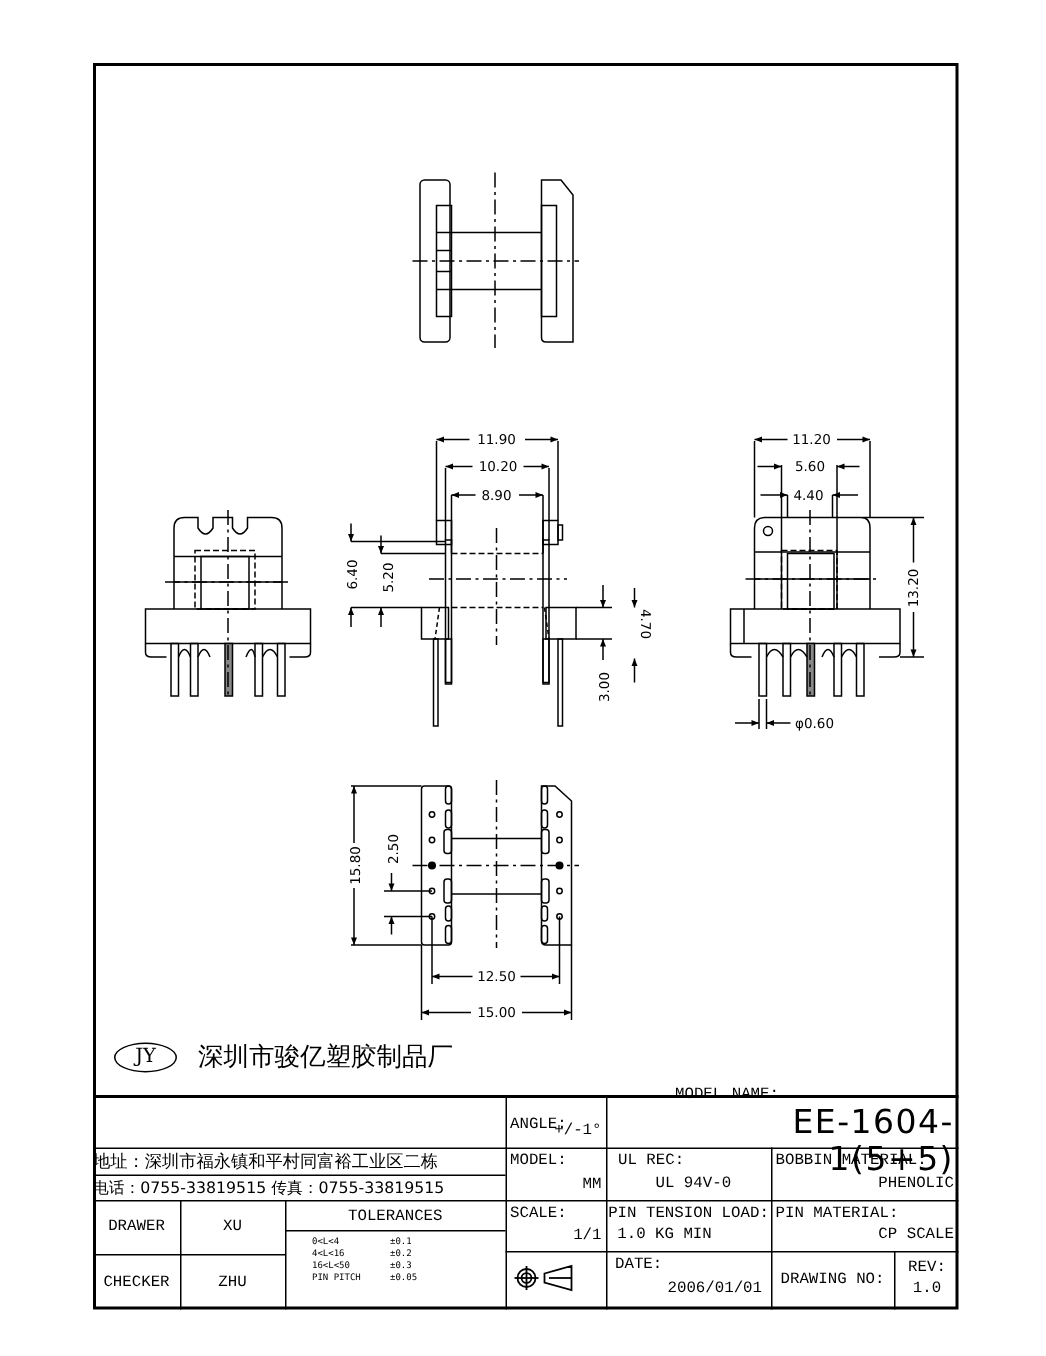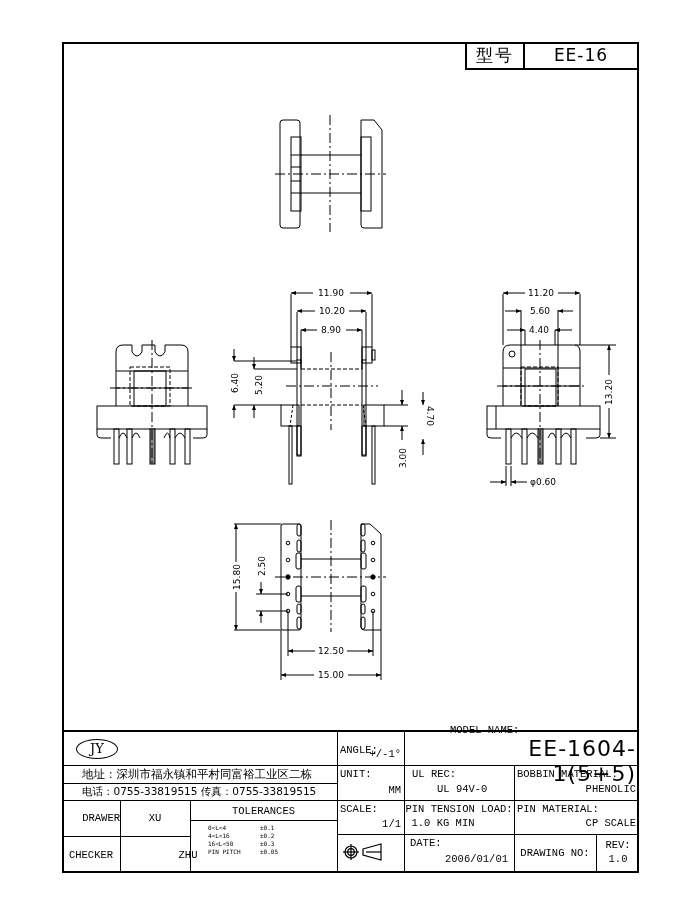--- a/index.html
+++ b/index.html
@@ -9,38 +9,34 @@
   .type-box { position:absolute; left:465px; top:42px; width:174px; height:28px; box-sizing:border-box; border:2px solid #000; border-top:none; display:flex; font-family:"DejaVu Sans", sans-serif; }
   .type-box .lbl { width:56px; border-right:2px solid #000; font-size:17px; display:flex; align-items:center; justify-content:center; letter-spacing:2px; }
   .type-box .val { flex:1; font-size:17px; display:flex; align-items:center; justify-content:center; font-family:"DejaVu Sans", sans-serif; letter-spacing:1px; }
   svg.drawing { position:absolute; left:0; top:0; }
   .tb { position:absolute; font-family:"Liberation Mono","DejaVu Sans Mono", monospace; font-size:10.5px; line-height:12px; }
   .hl { position:absolute; background:#000; height:1px; }
   .vl { position:absolute; background:#000; width:1px; }
   .cell { position:absolute; box-sizing:border-box; }
   .company { font-family:"DejaVu Sans", sans-serif; font-size:17px; display:flex; align-items:center; gap:14px; padding-left:12px; }
   .logo { width:40px; height:18px; border:1.5px solid #000; border-radius:50%; font-family:"DejaVu Serif", serif; font-size:13px; display:flex; align-items:center; justify-content:center; }
-  .cn { font-family:"DejaVu Sans", sans-serif; font-size:11.5px; padding-left:20px; display:flex; align-items:center; white-space:nowrap; }
+  .cn { font-family:"DejaVu Sans", sans-serif; font-size:11.5px; padding-left:0; display:flex; align-items:center; white-space:nowrap; }
   .r { text-align:right; }
   .c { text-align:center; }
   .tolrow { font-family:"DejaVu Sans Mono", monospace; font-size:6px; line-height:8px; display:flex; }
   .tolrow span:first-child { width:52px; }
   .model-val { font-family:"DejaVu Sans", sans-serif; font-size:22px; letter-spacing:1px; }
 </style>
 </head>
 <body>
 
 <div id="sheet">
 
   <div class="frame"></div>
 
-  <div class="type-box">
-    <div class="lbl">型号</div>
-    <div class="val">EE-16</div>
-  </div>
 
   <svg class="drawing" width="697" height="904" viewBox="0 0 697 904" fill="none" stroke="#000" stroke-width="1" font-family="DejaVu Sans, sans-serif">
     <defs>
       <marker id="arr" viewBox="0 0 10 10" refX="10" refY="5" markerWidth="7" markerHeight="5" orient="auto-start-reverse">
         <path d="M0,1 L10,5 L0,9 z" fill="#000" stroke="none"></path>
       </marker>
     </defs>
 
     <g>
       <rect x="280" y="120" width="20" height="108" rx="3"></rect>
@@ -267,30 +263,31 @@
     <div class="hl" style="left:62px; top:836px; width:128px;"></div>
     <div class="hl" style="left:337px; top:834px; width:302px;"></div>
 
     <div class="vl" style="left:337px; top:730px; height:143px;"></div>
     <div class="vl" style="left:404px; top:730px; height:143px;"></div>
     <div class="vl" style="left:514px; top:765px; height:108px;"></div>
     <div class="vl" style="left:596px; top:834px; height:39px;"></div>
     <div class="vl" style="left:120px; top:800px; height:73px;"></div>
     <div class="vl" style="left:190px; top:800px; height:73px;"></div>
 
-    <div class="cell company" style="left:64px; top:732px; width:273px; height:33px;text-align:center;">
+    <div class="cell company" style="left:64px; top:688px; width:273px; height:33px;text-align:center;">
       <span class="logo">JY</span>
+      <span>深圳市骏亿塑胶制品厂</span>
     </div>
     <div class="cell cn" style="left:62px; top:766px; width:275px; height:17px;">地址：深圳市福永镇和平村同富裕工业区二栋</div>
     <div class="cell cn" style="left:62px; top:784px; width:275px; height:16px; font-size:10.5px;">电话：0755-33819515 传真：0755-33819515</div>
 
     <div class="tb" style="left:340px; top:744px;">ANGLE:</div>
     <div class="tb r" style="left:340px; top:748px; width:61px;">+/-1°</div>
 
-    <div class="tb" style="left:340px; top:768px;">UNIT:</div>
+    <div class="tb" style="left:340px; top:768px;">MODEL:</div>
     <div class="tb r" style="left:340px; top:784px; width:61px;">MM</div>
 
     <div class="tb" style="left:340px; top:803px;">SCALE:</div>
     <div class="tb r" style="left:340px; top:818px; width:61px;">1/1</div>
 
     <div class="tb" style="left:414px; top:724px;margin-left:36px;">MODEL NAME:</div>
     <div class="cell model-val" style="left:500px; top:736px; width:136px; text-align:right;">EE-1604-1(5+5)</div>
 
     <div class="tb" style="left:412px; top:768px;">UL REC:</div>
     <div class="tb" style="left:437px; top:783px;">UL 94V-0</div>
@@ -305,24 +302,24 @@
     <div class="tb r" style="left:517px; top:817px; width:119px;">CP SCALE</div>
 
     <div class="tb" style="left:410px; top:837px;">DATE:</div>
     <div class="tb r" style="left:404px; top:853px; width:104px;">2006/01/01</div>
 
     <div class="tb c" style="left:514px; top:847px; width:82px;">DRAWING NO:</div>
 
     <div class="tb c" style="left:597px; top:839px; width:42px;">REV:</div>
     <div class="tb c" style="left:597px; top:853px; width:42px;">1.0</div>
 
-    <div class="tb c" style="left:62px; top:812px; width:58px;text-align:right;">DRAWER</div>
+    <div class="tb c" style="left:62px; top:812px; width:58px;">DRAWER</div>
     <div class="tb c" style="left:120px; top:812px; width:70px;">XU</div>
     <div class="tb c" style="left:62px; top:849px; width:58px;">CHECKER</div>
-    <div class="tb c" style="left:120px; top:849px; width:70px;margin-left:33px;">ZHU</div>
+    <div class="tb c" style="left:120px; top:849px; width:70px;">ZHU</div>
 
     <div class="tb c" style="left:190px; top:805px; width:147px;">TOLERANCES</div>
     <div class="cell" style="left:208px; top:824px; width:120px;">
       <div class="tolrow">
           <span>0&lt;L&lt;4</span>
           <span>±0.1</span>
         </div>
       <div class="tolrow">
           <span>4&lt;L&lt;16</span>
           <span>±0.2</span>

